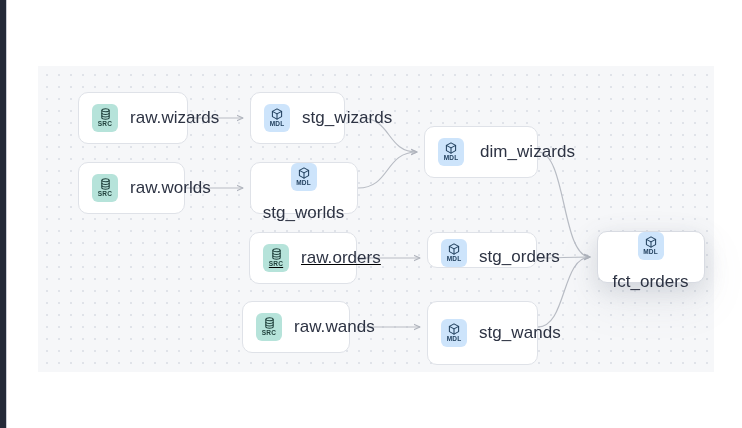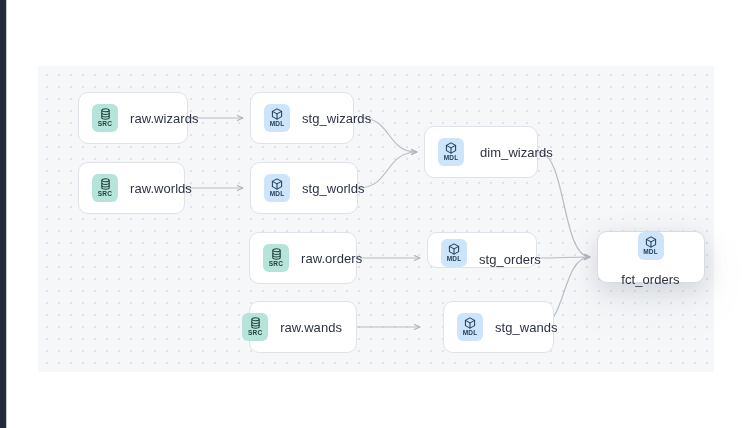--- a/index.html
+++ b/index.html
@@ -97,21 +97,21 @@
     font-size: 6.5px;
     font-weight: 700;
     letter-spacing: 0.2px;
     margin-top: 1px;
     color: #2f3a46;
   }
   .badge.src .badge-text { color: #20413c; }
   .badge.mdl .badge-text { color: #22415f; }
 
   .node-label {
-    font-size: 13px;
+    font-size: 17px;
     color: #2d3343;
     white-space: nowrap;
     letter-spacing: 0.05px;
   }
 </style>
 </head>
 <body>
 
 <div id="app-rail"></div>
 <div id="app-rail-edge"></div>
@@ -155,56 +155,56 @@
         <svg width="11" height="12" viewBox="0 0 11 12" fill="none" stroke="#20413c" stroke-width="1.05">
           <ellipse cx="5.5" cy="2.2" rx="3.7" ry="1.5"></ellipse>
           <path d="M1.8 2.2 V9.8 A3.7 1.5 0 0 0 9.2 9.8 V2.2"></path>
           <path d="M1.8 5.0 A3.7 1.5 0 0 0 9.2 5.0"></path>
           <path d="M1.8 7.4 A3.7 1.5 0 0 0 9.2 7.4"></path>
         </svg>
         <span class="badge-text">SRC</span>
       </div>
       <span class="node-label">raw.worlds</span>
     </div>
-    <div class="node" style="left: 249px; top: 232px; width: 108px; height: 52px;">
+    <div class="node" style="left: 249px; top: 232px; width: 108px; height: 52px; text-decoration: underline;">
       <div class="badge src">
         <svg width="11" height="12" viewBox="0 0 11 12" fill="none" stroke="#20413c" stroke-width="1.05">
           <ellipse cx="5.5" cy="2.2" rx="3.7" ry="1.5"></ellipse>
           <path d="M1.8 2.2 V9.8 A3.7 1.5 0 0 0 9.2 9.8 V2.2"></path>
           <path d="M1.8 5.0 A3.7 1.5 0 0 0 9.2 5.0"></path>
           <path d="M1.8 7.4 A3.7 1.5 0 0 0 9.2 7.4"></path>
         </svg>
         <span class="badge-text">SRC</span>
       </div>
       <span class="node-label">raw.orders</span>
     </div>
-    <div class="node" style="left: 249px; top: 301px; width: 108px; height: 52px; justify-content: flex-end;">
+    <div class="node" style="left: 242px; top: 301px; width: 108px; height: 52px;">
       <div class="badge src">
         <svg width="11" height="12" viewBox="0 0 11 12" fill="none" stroke="#20413c" stroke-width="1.05">
           <ellipse cx="5.5" cy="2.2" rx="3.7" ry="1.5"></ellipse>
           <path d="M1.8 2.2 V9.8 A3.7 1.5 0 0 0 9.2 9.8 V2.2"></path>
           <path d="M1.8 5.0 A3.7 1.5 0 0 0 9.2 5.0"></path>
           <path d="M1.8 7.4 A3.7 1.5 0 0 0 9.2 7.4"></path>
         </svg>
         <span class="badge-text">SRC</span>
       </div>
       <span class="node-label">raw.wands</span>
     </div>
-    <div class="node" style="left: 250px; top: 92px; width: 104px; height: 52px;">
+    <div class="node" style="left: 250px; top: 92px; width: 95px; height: 52px;">
       <div class="badge mdl">
         <svg width="12" height="12" viewBox="0 0 12 12" fill="none" stroke="#22415f" stroke-width="1.05" stroke-linejoin="round" stroke-linecap="round">
           <path d="M6 0.9 L10.6 3.4 V8.6 L6 11.1 L1.4 8.6 V3.4 Z"></path>
           <path d="M1.4 3.4 L6 5.9 L10.6 3.4"></path>
           <path d="M6 5.9 V11.1"></path>
         </svg>
         <span class="badge-text">MDL</span>
       </div>
       <span class="node-label">stg_wizards</span>
     </div>
-    <div class="node" style="left: 250px; top: 162px; width: 108px; height: 52px;">
+    <div class="node" style="left: 250px; top: 162px; width: 108px; height: 52px; flex-direction: column;">
       <div class="badge mdl">
         <svg width="12" height="12" viewBox="0 0 12 12" fill="none" stroke="#22415f" stroke-width="1.05" stroke-linejoin="round" stroke-linecap="round">
           <path d="M6 0.9 L10.6 3.4 V8.6 L6 11.1 L1.4 8.6 V3.4 Z"></path>
           <path d="M1.4 3.4 L6 5.9 L10.6 3.4"></path>
           <path d="M6 5.9 V11.1"></path>
         </svg>
         <span class="badge-text">MDL</span>
       </div>
       <span class="node-label">stg_worlds</span>
     </div>
@@ -212,21 +212,21 @@
       <div class="badge mdl">
         <svg width="12" height="12" viewBox="0 0 12 12" fill="none" stroke="#22415f" stroke-width="1.05" stroke-linejoin="round" stroke-linecap="round">
           <path d="M6 0.9 L10.6 3.4 V8.6 L6 11.1 L1.4 8.6 V3.4 Z"></path>
           <path d="M1.4 3.4 L6 5.9 L10.6 3.4"></path>
           <path d="M6 5.9 V11.1"></path>
         </svg>
         <span class="badge-text">MDL</span>
       </div>
       <span class="node-label">stg_orders</span>
     </div>
-    <div class="node" style="left: 427px; top: 301px; width: 111px; height: 52px; margin-left: 16px;">
+    <div class="node" style="left: 427px; top: 301px; width: 111px; height: 64px;">
       <div class="badge mdl">
         <svg width="12" height="12" viewBox="0 0 12 12" fill="none" stroke="#22415f" stroke-width="1.05" stroke-linejoin="round" stroke-linecap="round">
           <path d="M6 0.9 L10.6 3.4 V8.6 L6 11.1 L1.4 8.6 V3.4 Z"></path>
           <path d="M1.4 3.4 L6 5.9 L10.6 3.4"></path>
           <path d="M6 5.9 V11.1"></path>
         </svg>
         <span class="badge-text">MDL</span>
       </div>
       <span class="node-label">stg_wands</span>
     </div>

